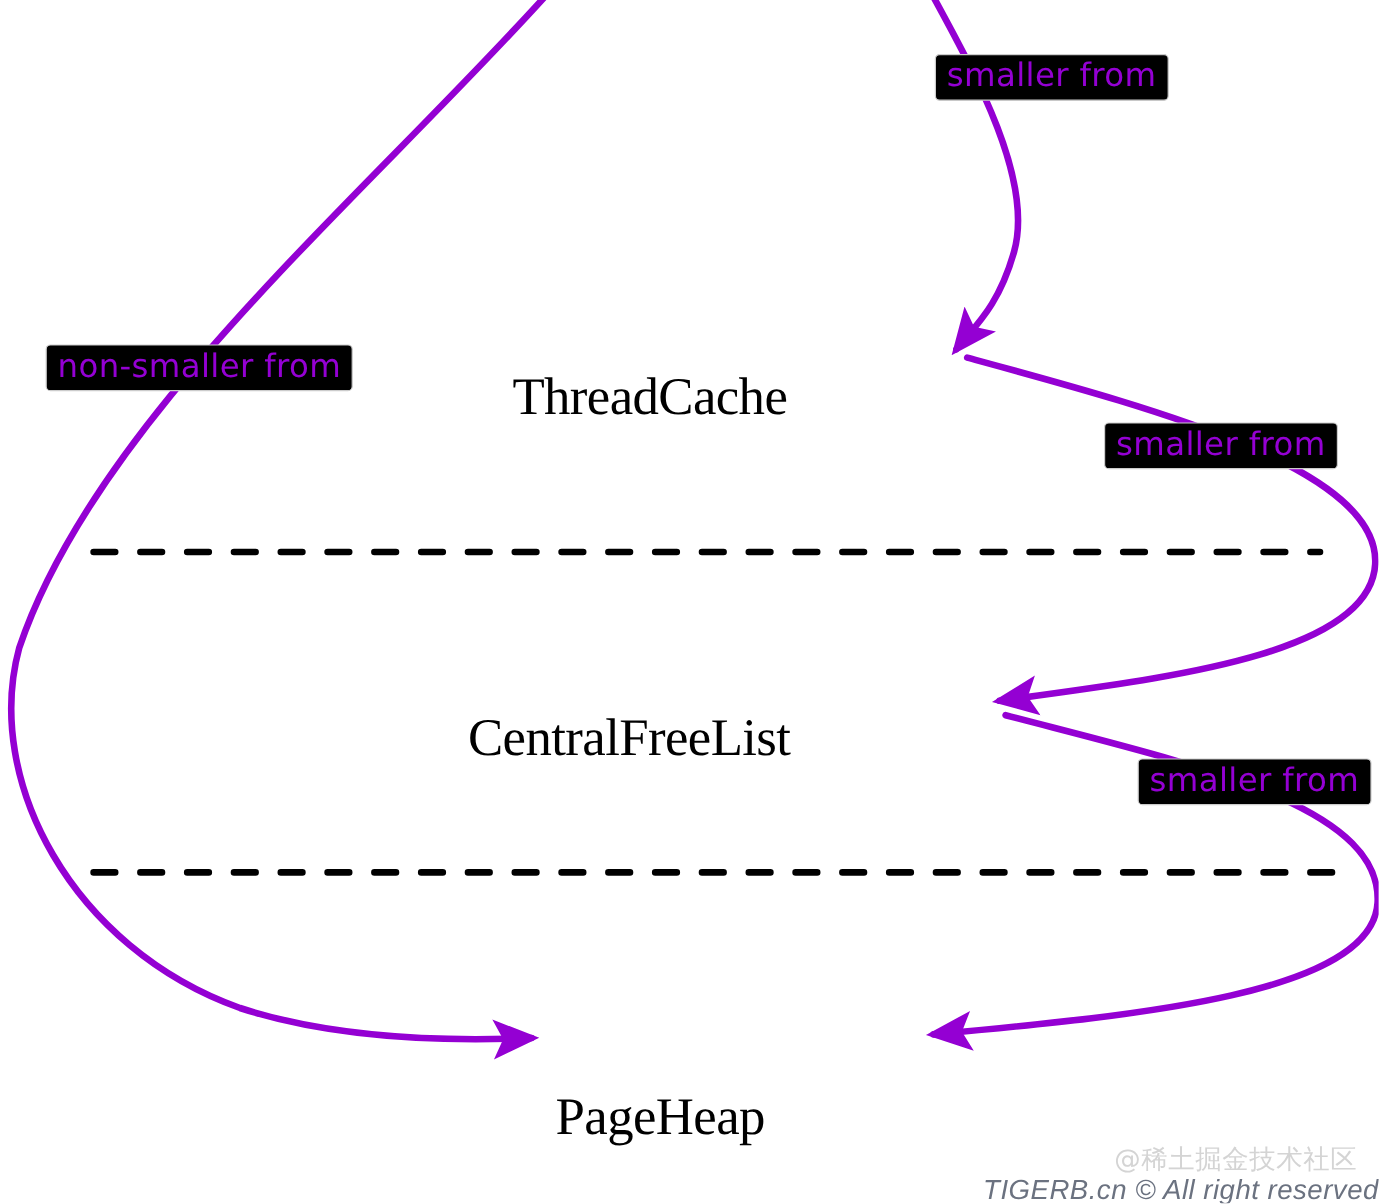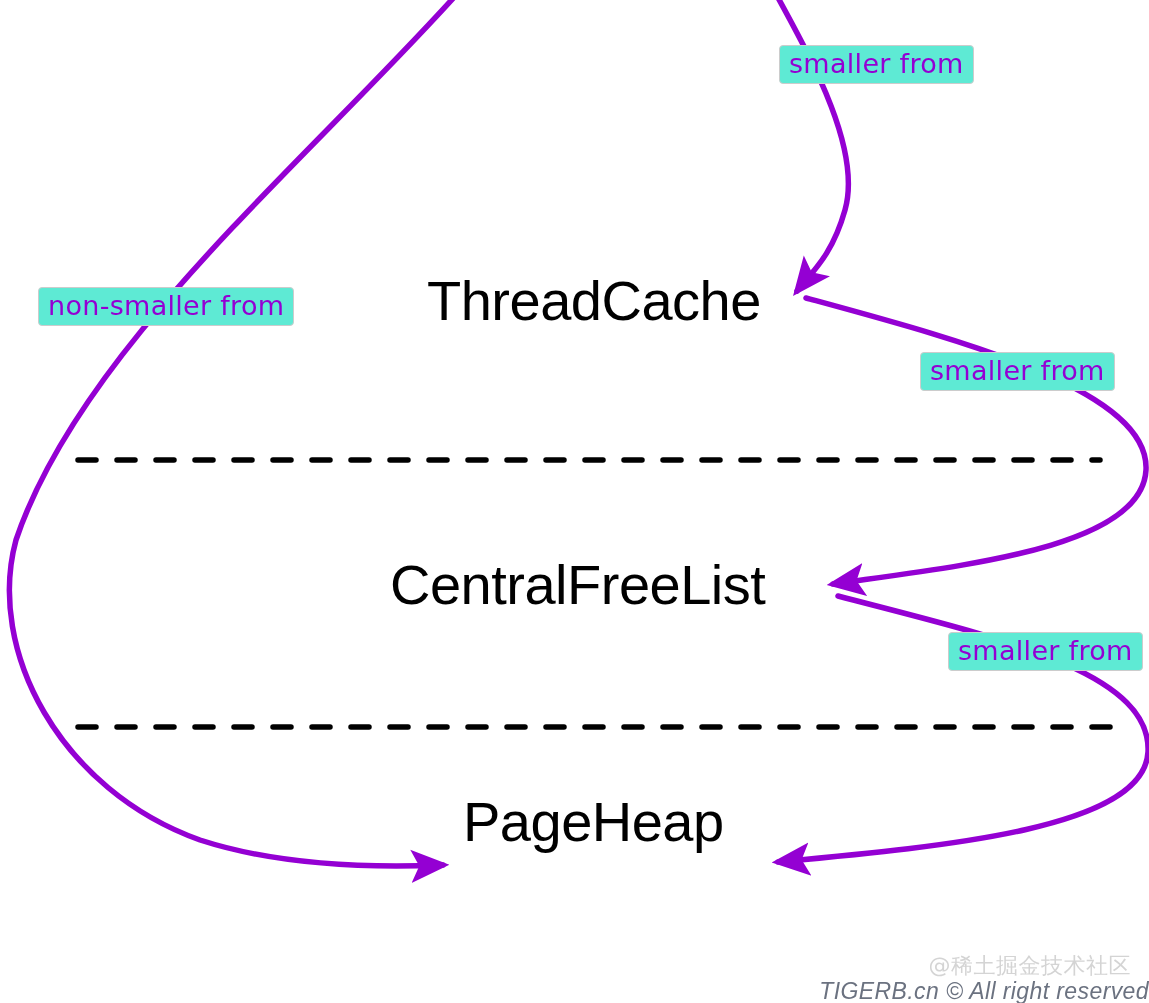--- a/index.html
+++ b/index.html
@@ -17,31 +17,32 @@
   }
   #diagram-svg {
     position: absolute;
     left: 0;
     top: 0;
     width: 1149px;
     height: 1003px;
   }
   .node-label {
     position: absolute;
-    font-family: Liberation Sans, sans-serif;
+    font-family: Liberation Serif, serif;
     font-weight: 400;
-    font-size: 56px;
+    font-size: 44px;
     color: #000000;
     letter-spacing: -0.5px;
     white-space: nowrap;
     line-height: 1;
+    margin-top: 36px;
   }
   .edge-label {
     position: absolute;
-    background: #5eead4;
+    background: #000000;
     border: 1px solid #cccccc;
     border-radius: 4px;
     padding: 4px 9px 6px 9px;
     font-family: "DejaVu Sans", sans-serif;
     font-size: 27px;
     line-height: 1;
     color: #9400D3;
     white-space: nowrap;
     letter-spacing: 0.3px;
   }
@@ -87,21 +88,21 @@
 
     <path d="M 806 298 C 960 340, 1150 390, 1146 470 C 1142 548, 960 566, 833 584" fill="none" stroke="#9400D3" stroke-width="5.5" stroke-linecap="round" marker-end="url(#arrow)"></path>
 
     <path d="M 838 596 C 990 636, 1152 670, 1148 752 C 1144 828, 950 846, 778 862" fill="none" stroke="#9400D3" stroke-width="5.5" stroke-linecap="round" marker-end="url(#arrow)"></path>
 
     <path d="M 457 -6 C 300 168, 80 350, 16 540 C -14 650, 60 790, 200 840 C 280 866, 370 868, 443 865" fill="none" stroke="#9400D3" stroke-width="5.5" stroke-linecap="round" marker-end="url(#arrow)"></path>
   </svg>
 
   <div class="node-label" style="left:427px; top:273px;">ThreadCache</div>
   <div class="node-label" style="left:390px; top:557px;text-align:right;">CentralFreeList</div>
-  <div class="node-label" style="left:463px; top:794px;">PageHeap</div>
+  <div class="node-label" style="left:463px; top:873px;">PageHeap</div>
 
   <div class="edge-label" style="left:779px; top:45px;">smaller from</div>
   <div class="edge-label" style="left:38px; top:287px;">non-smaller from</div>
   <div class="edge-label" style="left:920px; top:352px;">smaller from</div>
   <div class="edge-label" style="left:948px; top:632px;">smaller from</div>
 
   <div id="footer-credit">TIGERB.cn © All right reserved</div>
   <div id="watermark">@稀土掘金技术社区</div>
 
 </div>

